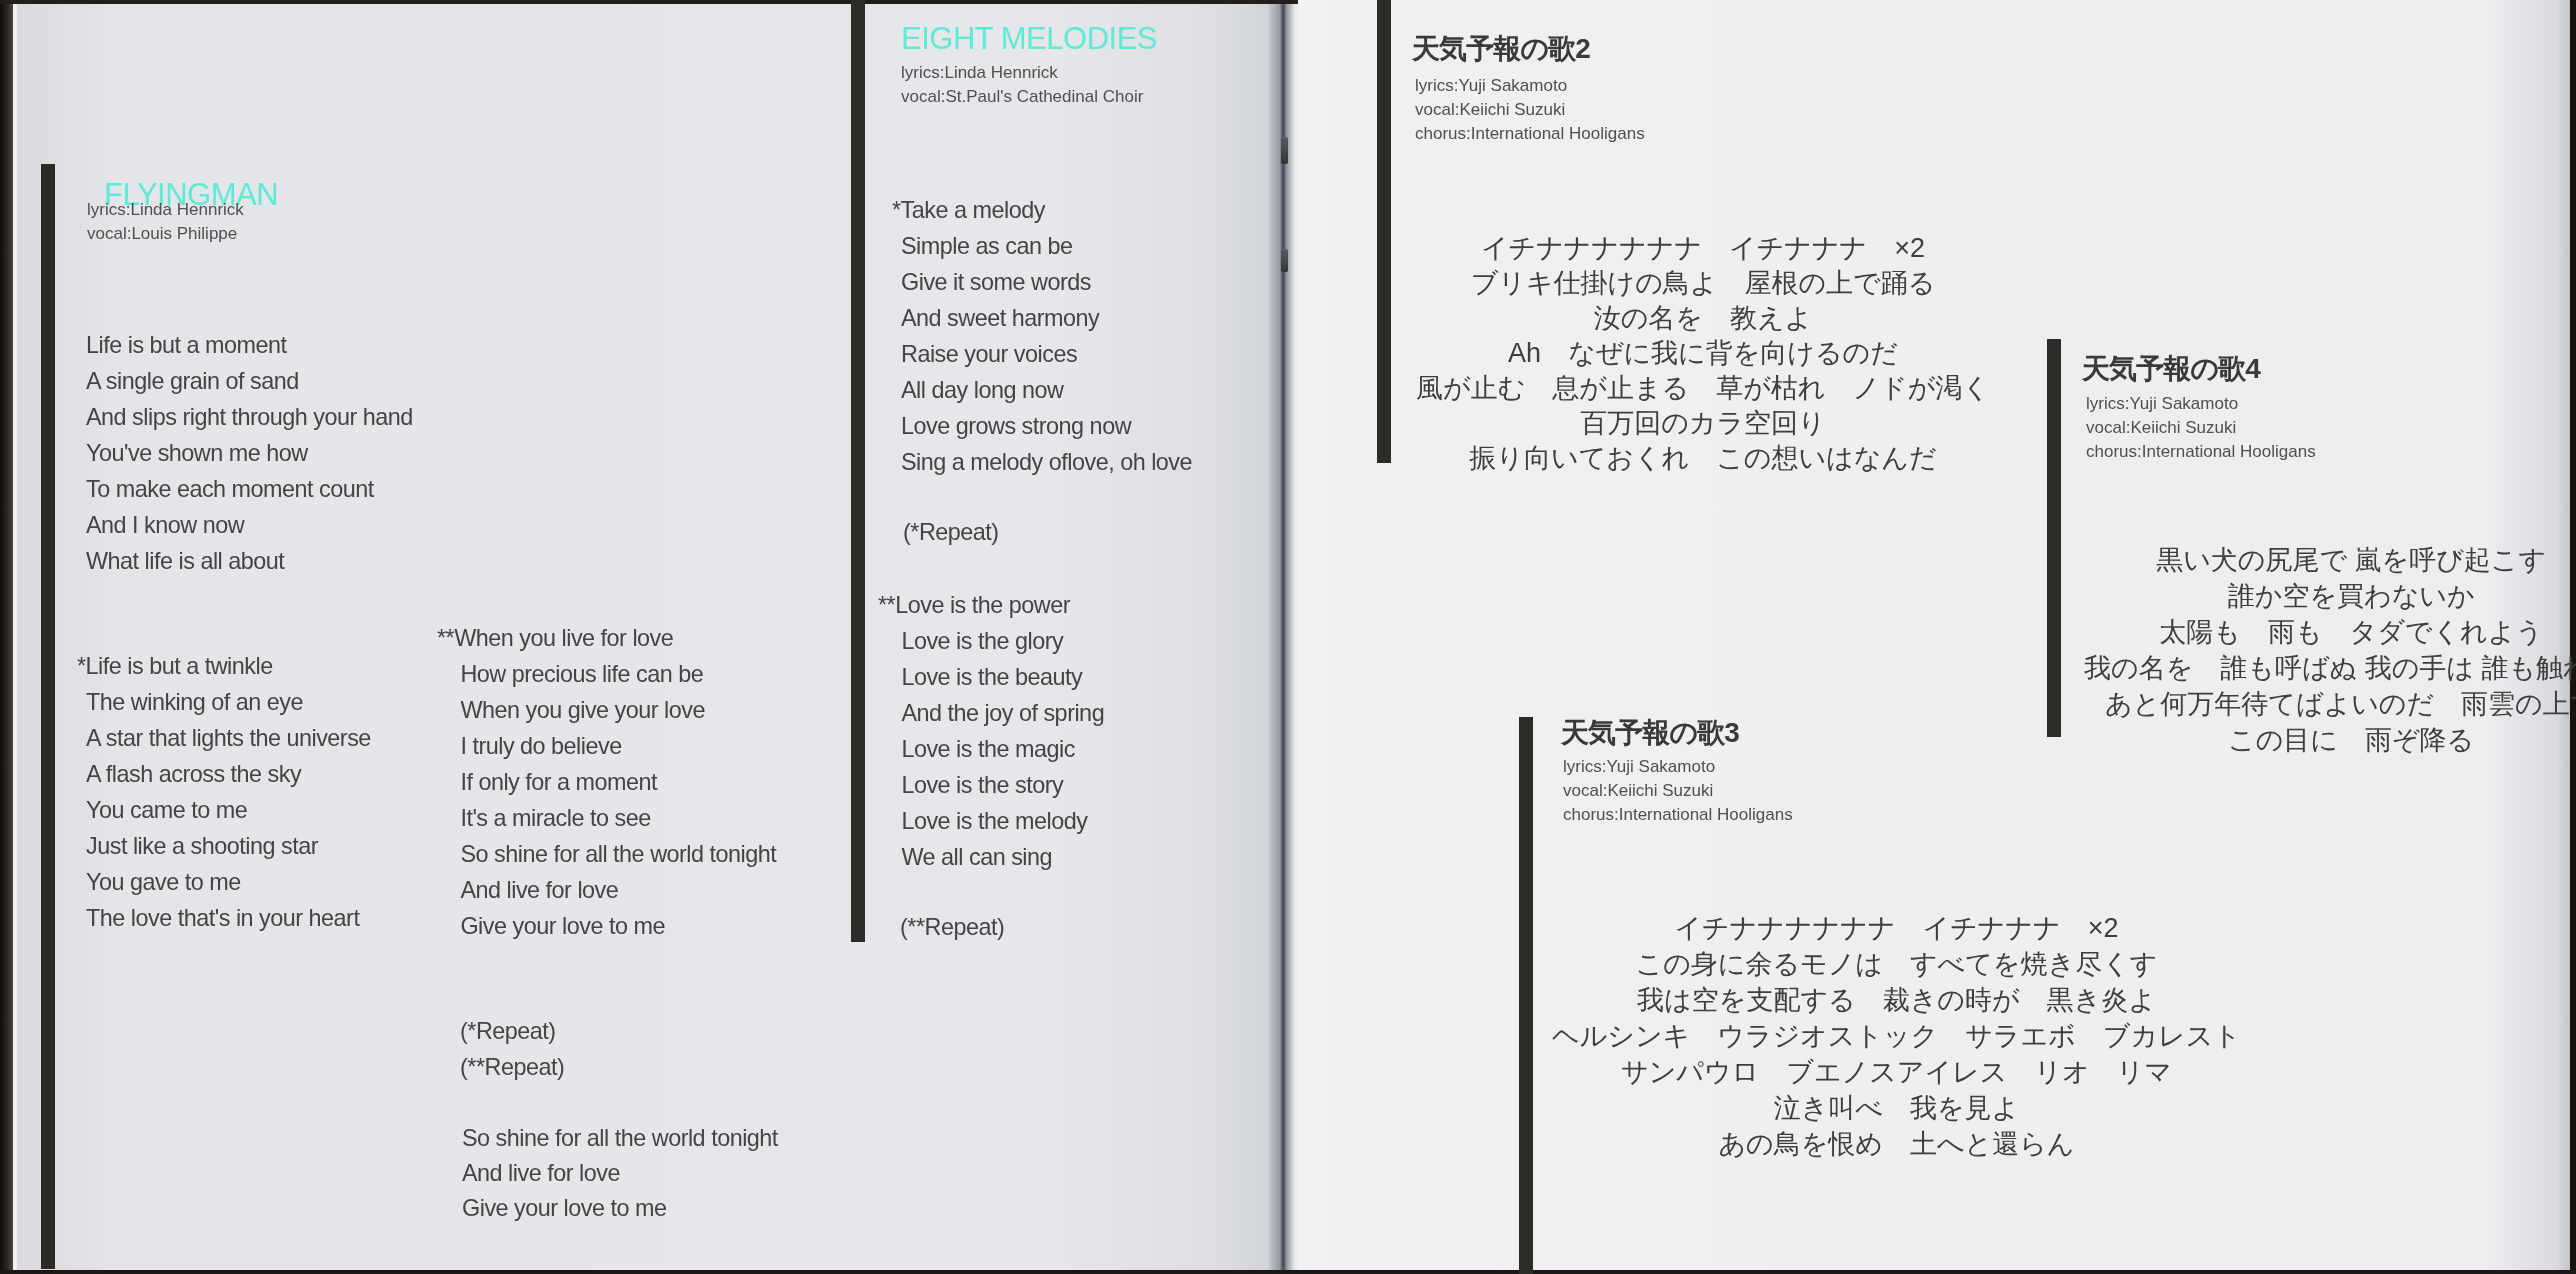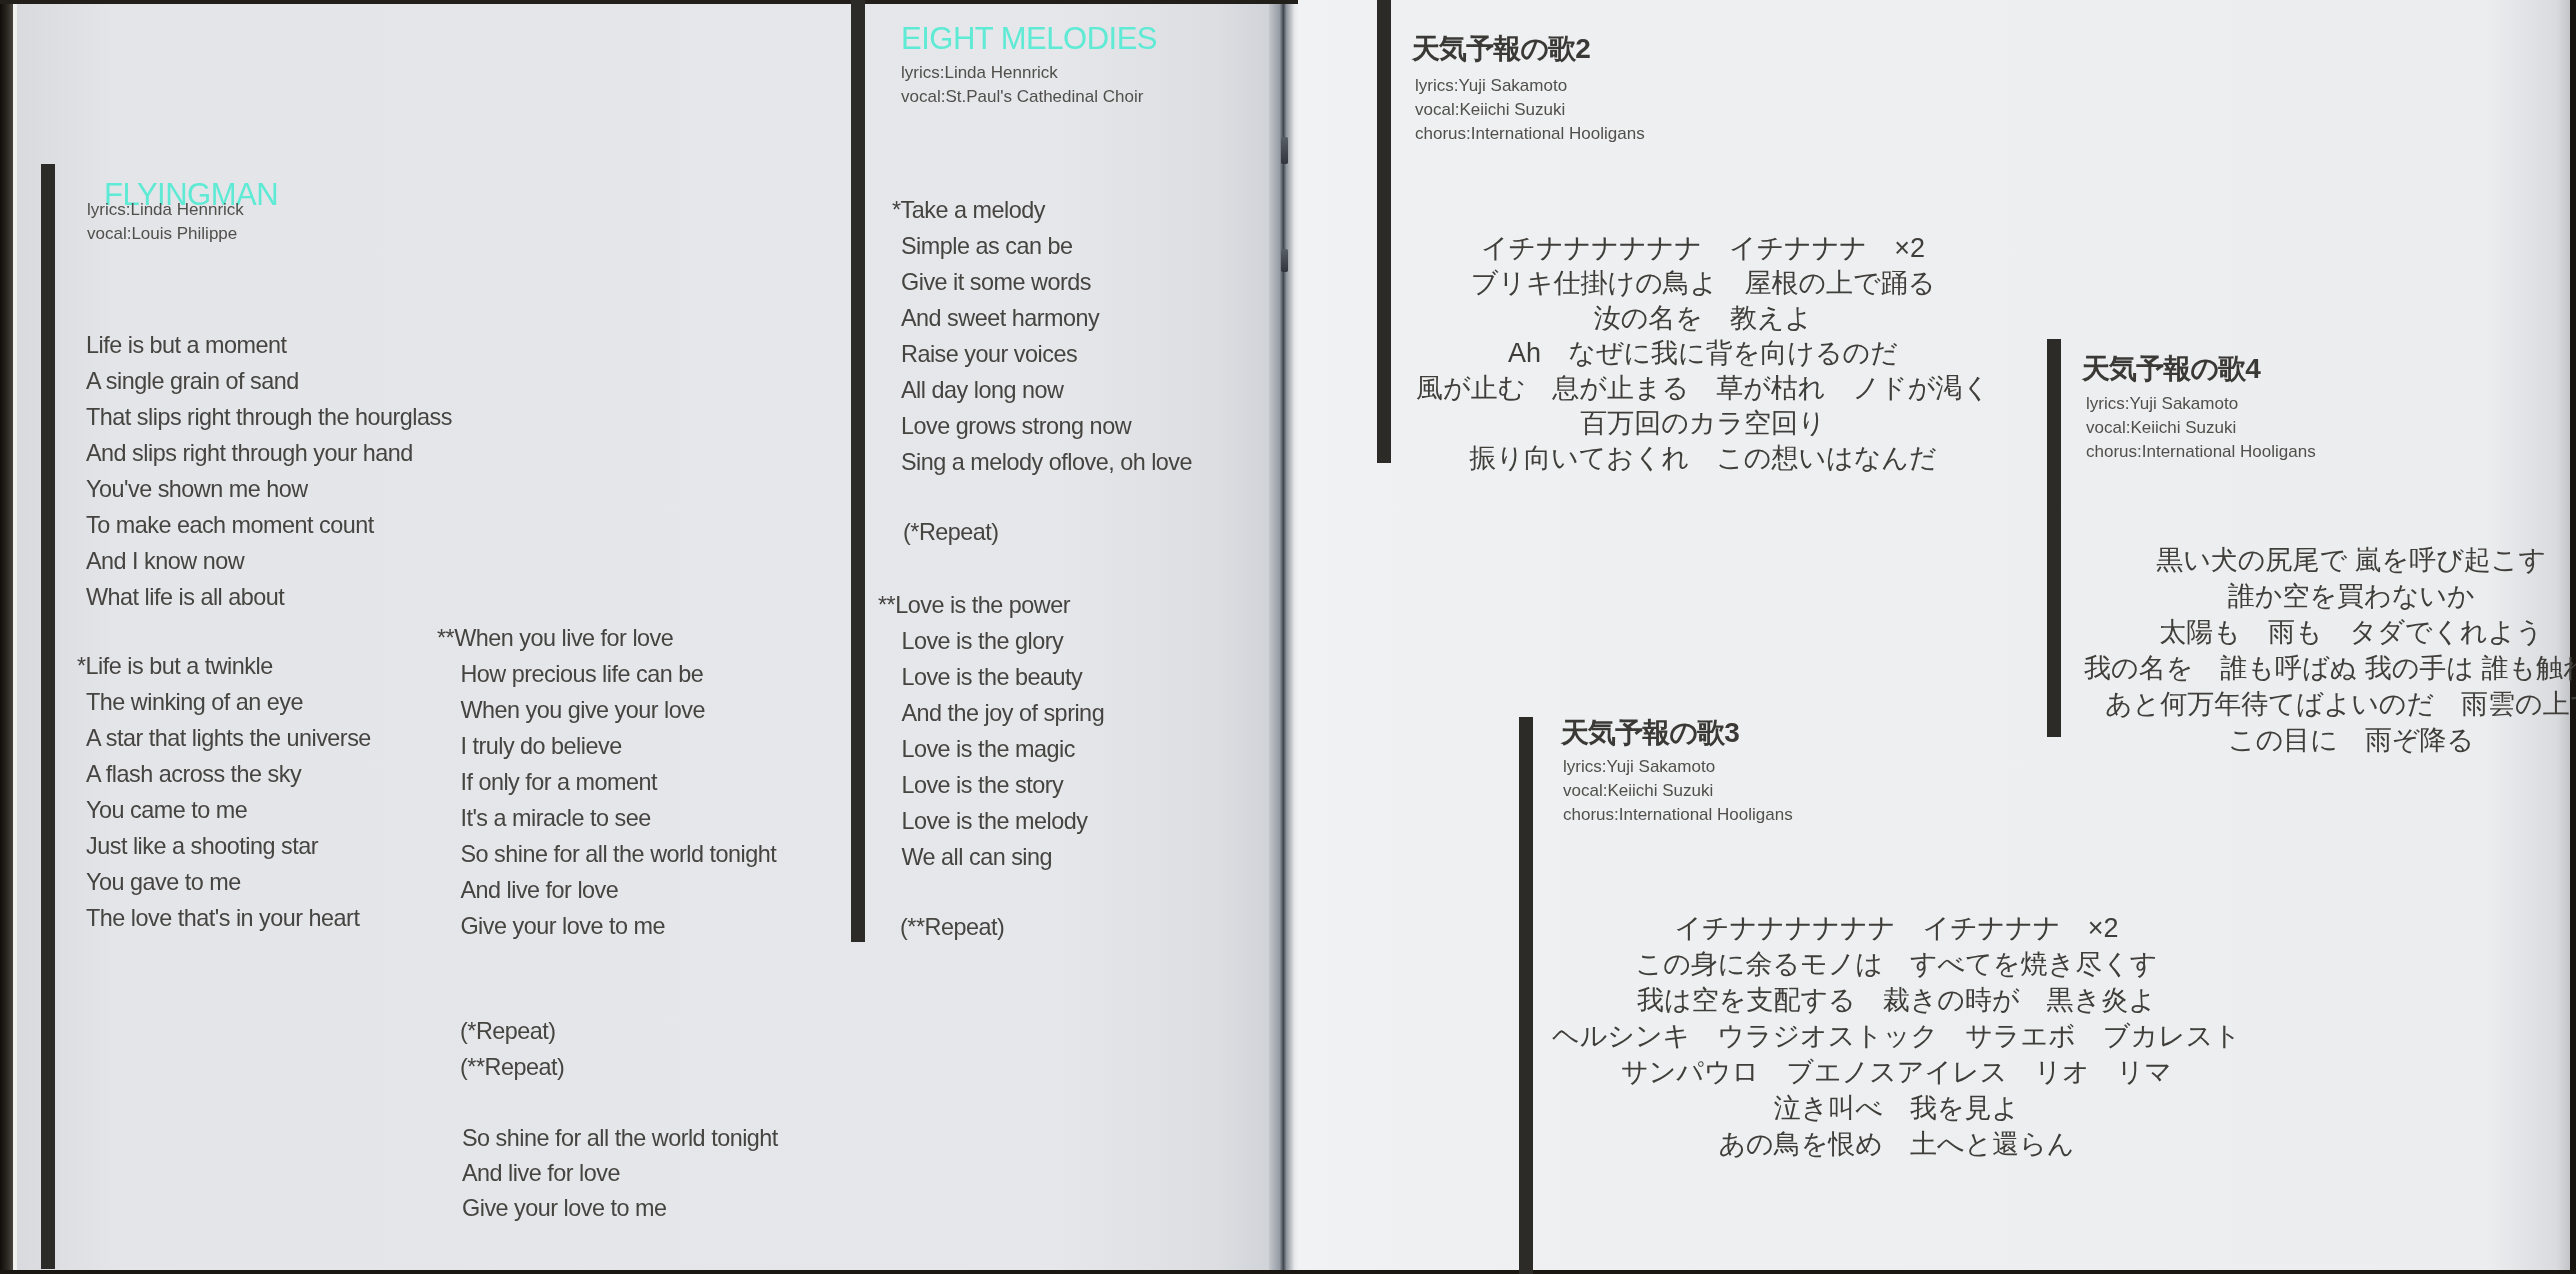--- a/index.html
+++ b/index.html
@@ -50,21 +50,20 @@
   <section>
     <div class="bar" style="left:41px;top:164px;width:14.4px;height:1105px;"></div>
     <div class="abs t-en" style="left:104px;top:160px;margin-top:19px;">FLYINGMAN</div>
     <div class="abs" style="left:87px;top:198px;">
       <div class="cr line">lyrics:Linda Hennrick</div>
       <div class="cr line">vocal:Louis Philippe</div>
     </div>
     <div class="abs ly" style="left:86px;top:327px;">
       <div class="line">Life is but a moment</div>
       <div class="line">A single grain of sand</div>
-      <div class="line">That slips right through the hourglass</div>
       <div class="line">And slips right through your hand</div>
       <div class="line">You've shown me how</div>
       <div class="line">To make each moment count</div>
       <div class="line">And I know now</div>
       <div class="line">What life is all about</div>
     </div>
     <div class="abs ly ind1" style="left:77px;top:648px;">
       <div class="line">*Life is but a twinkle</div>
       <div class="line">The winking of an eye</div>
       <div class="line">A star that lights the universe</div>

